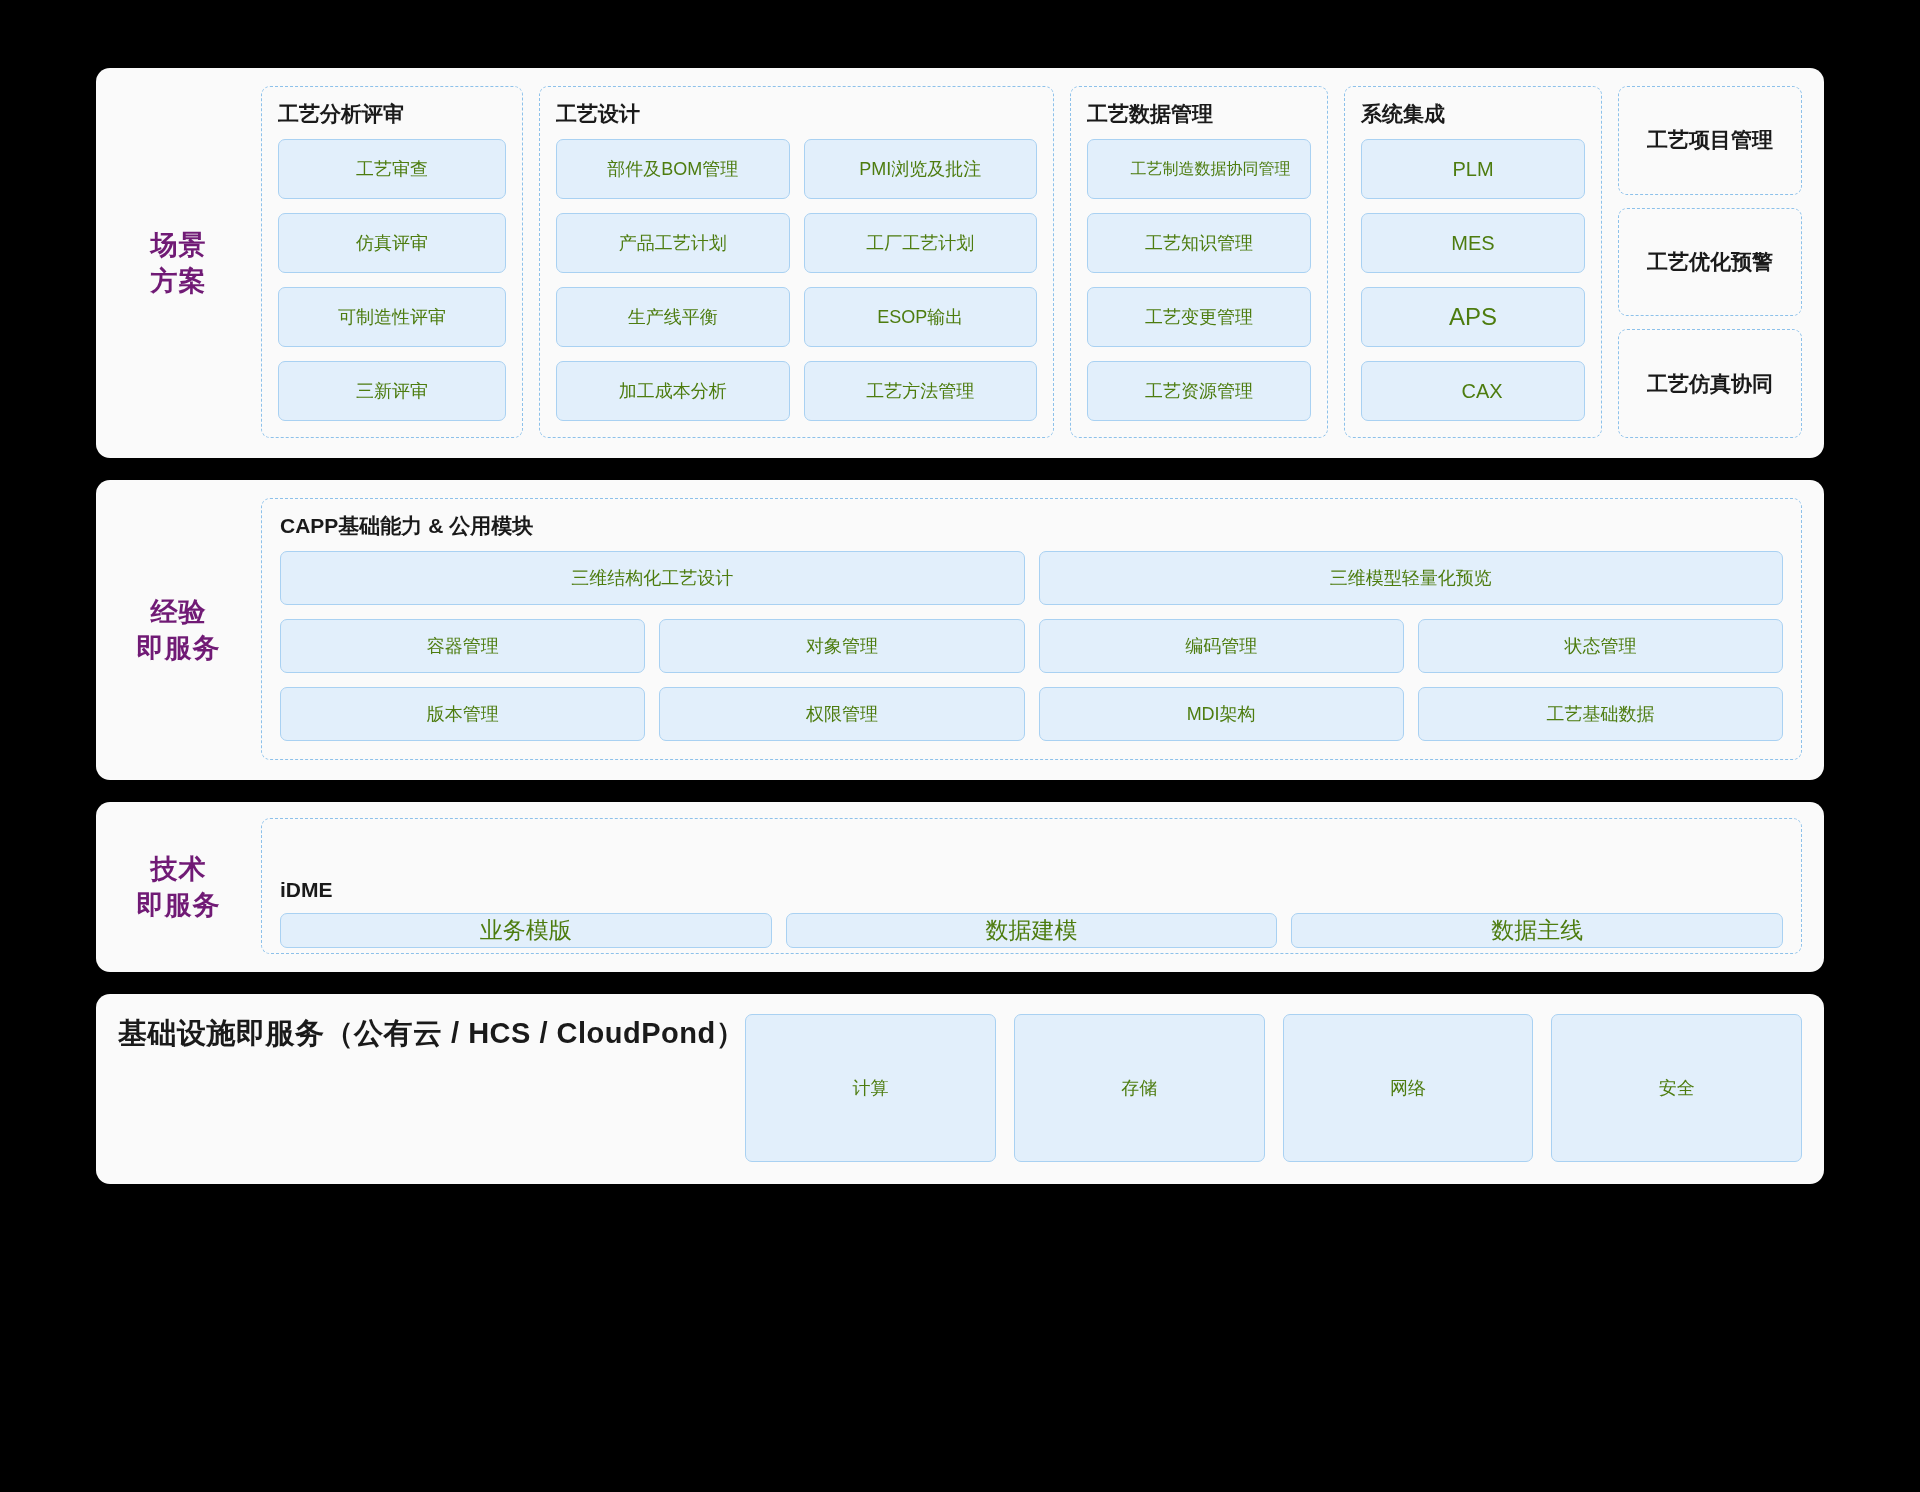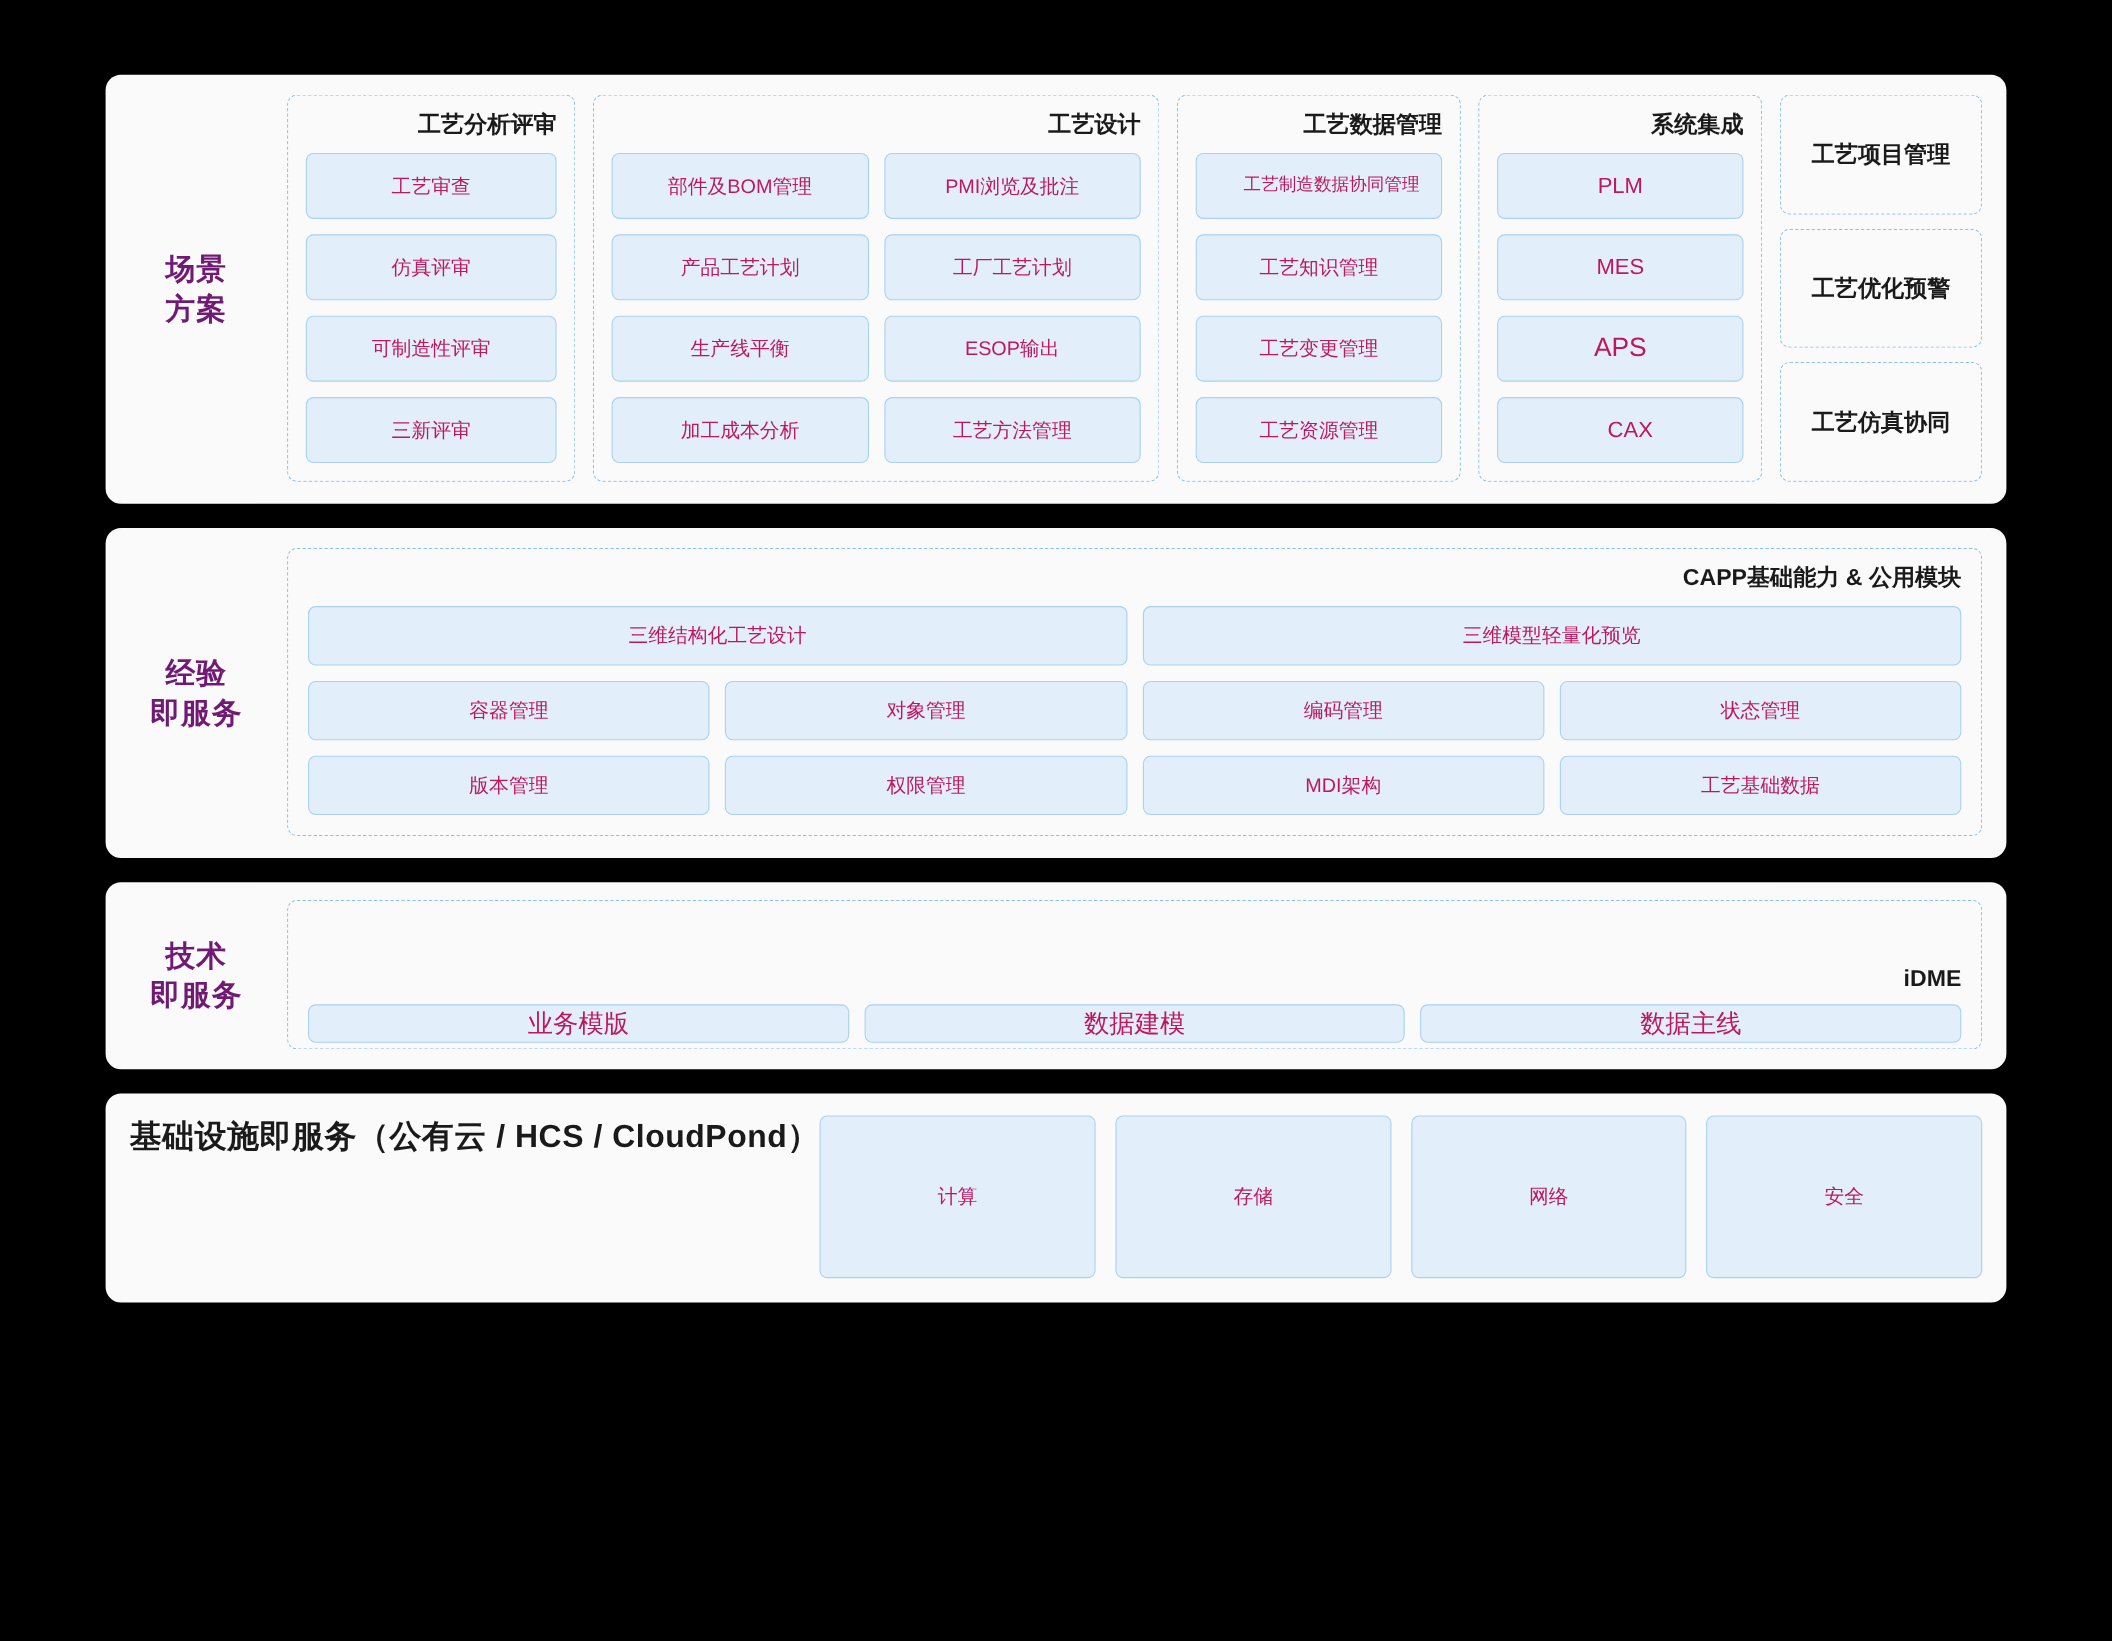--- a/index.html
+++ b/index.html
@@ -41,37 +41,37 @@
   
   .dgroup{
     border:1.6px dashed #8dc1ea;
     border-radius:9px;
     box-sizing:border-box;
     padding:14px 16px 16px;
     display:flex;flex-direction:column;
     background:transparent;
   }
   .dgroup-title{
-    text-align:right;
+    text-align:left;
     font-size:21px;font-weight:700;
     color:#1a1a1a;
     margin-bottom:13px;
     line-height:1.2;
   }
   .dgroup-cols{display:flex;gap:14px;flex:1 1 auto;}
   .dcol{display:flex;flex-direction:column;gap:14px;flex:1 1 0;}
 
   
   .tile{
     background:#e2effb;
     border:1.4px solid #a9d1f2;
     border-radius:7px;
     display:flex;align-items:center;justify-content:center;
     font-size:18px;
-    color:#be185d;
+    color:#4d7c0f;
     text-align:left;
     box-sizing:border-box;
     flex:1 1 0;
     min-height:0;
     padding:2px 6px;
     line-height:1.25;
     white-space:nowrap;
   }
 
   

